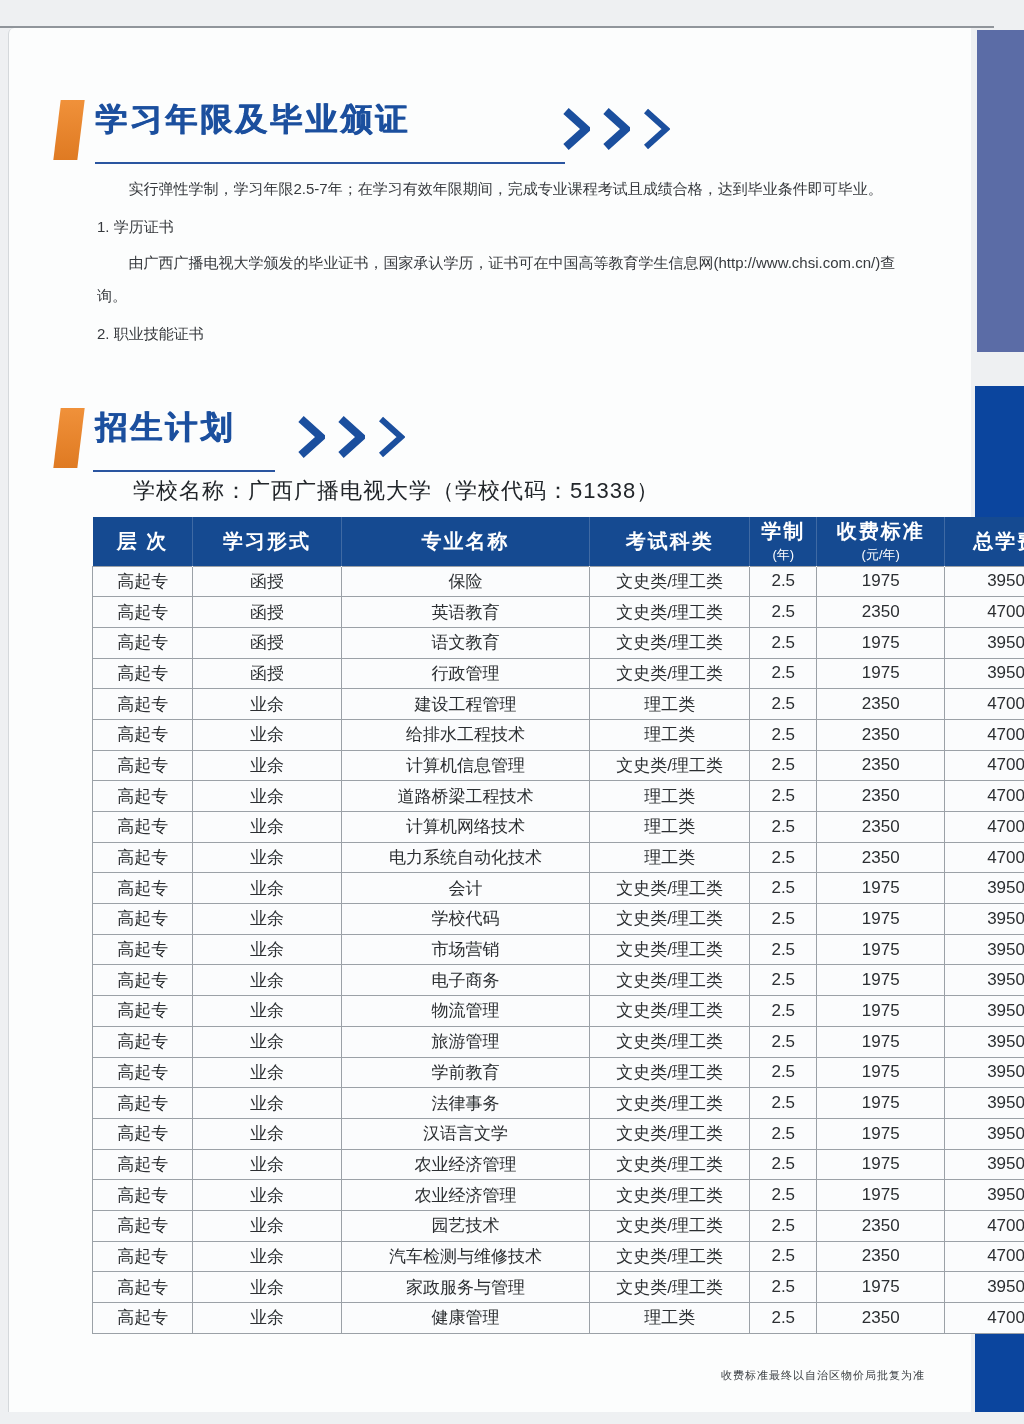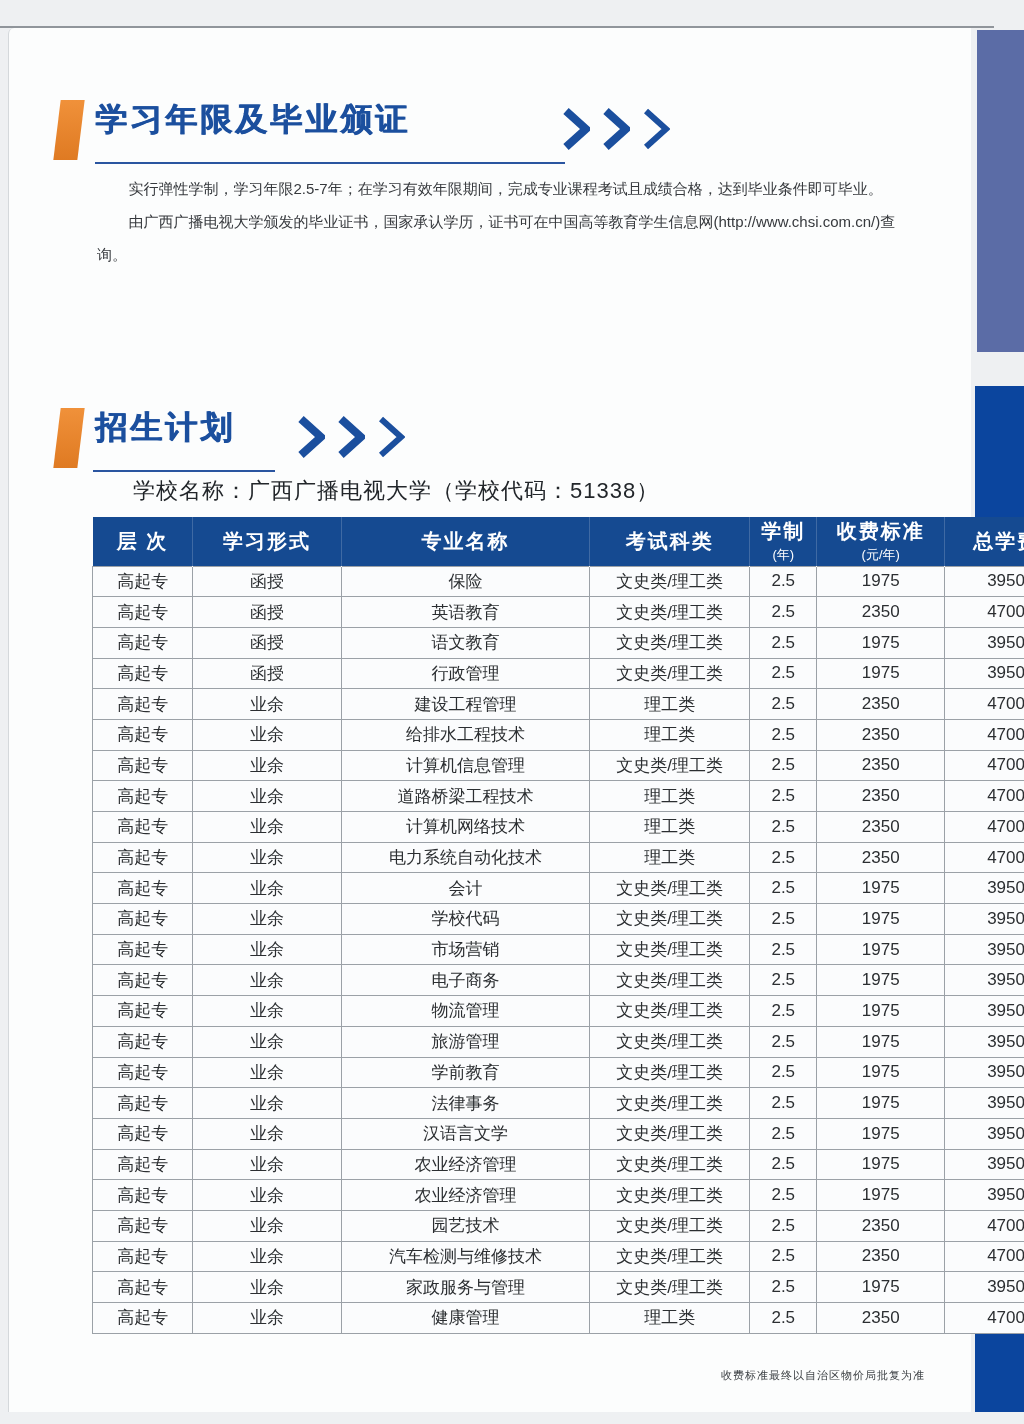--- a/index.html
+++ b/index.html
@@ -114,21 +114,23 @@
           <svg width="28" height="44" viewBox="0 0 28 44">
             <polyline points="4,4 24,22 4,40" fill="none" stroke="#1b4f9e" stroke-width="6"></polyline>
           </svg>
         </span>
     </div>
   </div>
   <div class="underline" style="left:95px; top:162px; width:470px;"></div>
 
   <div class="text-block">
     <div class="para indent">实行弹性学制，学习年限2.5-7年；在学习有效年限期间，完成专业课程考试且成绩合格，达到毕业条件即可毕业。</div>
+    <div class="num-item">1.  学历证书</div>
     <div class="para indent">由广西广播电视大学颁发的毕业证书，国家承认学历，证书可在中国高等教育学生信息网(http://www.chsi.com.cn/)查询。</div>
+    <div class="num-item">2.  职业技能证书</div>
   </div>
 
   <div class="sec-header" style="top:406px;">
     <div class="obar"></div>
     <div class="title">招生计划</div>
     <div class="chevrons" style="left:240px;">
       <span>
           <svg width="28" height="44" viewBox="0 0 28 44">
             <polyline points="4,4 24,22 4,40" fill="none" stroke="#1b4f9e" stroke-width="8"></polyline>
           </svg>

